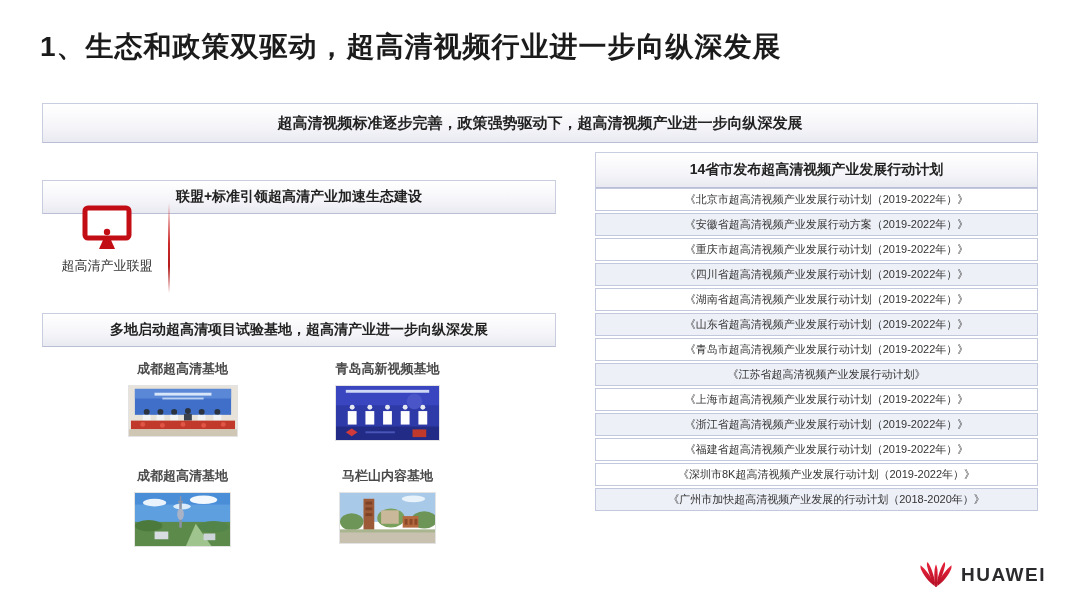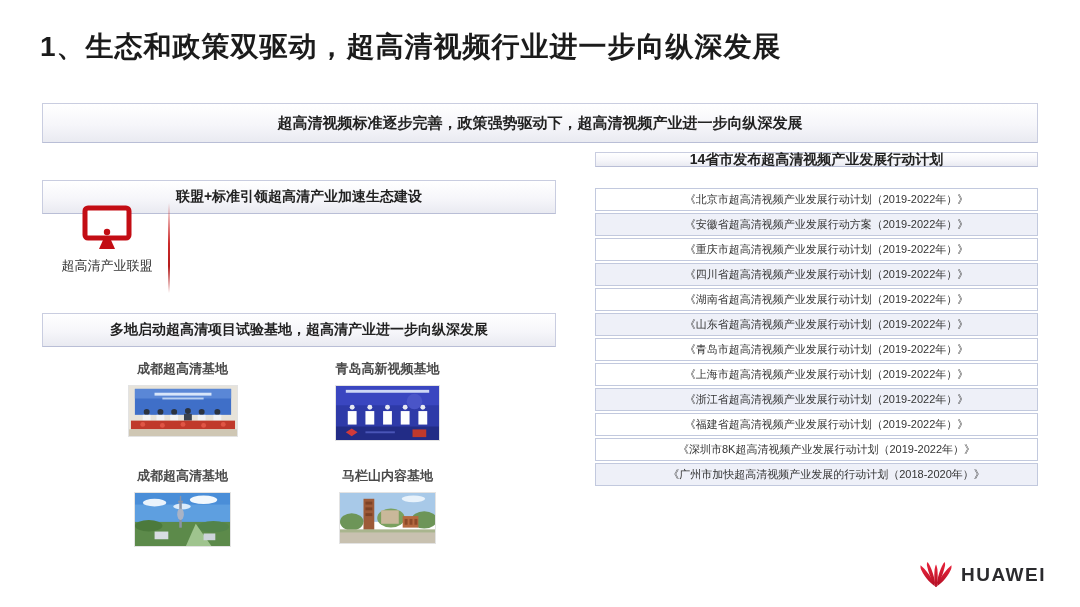--- a/index.html
+++ b/index.html
@@ -21,21 +21,21 @@
   .bar {
     background:linear-gradient(180deg,#ffffff 0%,#f6f6fa 55%,#e9eaf1 100%);
     border:1px solid #c9cde0;
     border-bottom-color:#b9bed6;
     display:flex; align-items:center; justify-content:center;
     font-weight:bold; color:#222222;
   }
   .banner { position:absolute; left:42px; top:103px; width:996px; height:40px; font-size:15px; }
   .left-header-1 { position:absolute; left:42px; top:140px; width:514px; height:34px; font-size:14px;margin-top:40px; }
   .left-header-2 { position:absolute; left:42px; top:313px; width:514px; height:34px; font-size:14px; }
-  .right-header  { position:absolute; left:595px; top:152px; width:443px; height:15px; font-size:14px; }
+  .right-header  { position:absolute; left:595px; top:152px; width:443px; height:36px; font-size:14px; }
 
   
   .alliance { position:absolute; left:48px; top:205px; width:118px; text-align:center; }
   .alliance svg { display:block; margin:0 auto 6px auto; }
   .alliance-label { font-size:13px; color:#333333; }
 
   .red-divider {
     position:absolute; left:168px; top:203px; width:2px; height:90px;
     background:linear-gradient(180deg,rgba(204,17,17,0) 0%,#cc2a2a 45%,#b51c1c 70%,rgba(204,17,17,0) 100%);
   }
@@ -208,20 +208,21 @@
   </div>
 
   <div class="plan-list">
     <div class="plan-row">《北京市超高清视频产业发展行动计划（2019-2022年）》</div>
     <div class="plan-row alt">《安徽省超高清视频产业发展行动方案（2019-2022年）》</div>
     <div class="plan-row">《重庆市超高清视频产业发展行动计划（2019-2022年）》</div>
     <div class="plan-row alt">《四川省超高清视频产业发展行动计划（2019-2022年）》</div>
     <div class="plan-row">《湖南省超高清视频产业发展行动计划（2019-2022年）》</div>
     <div class="plan-row alt">《山东省超高清视频产业发展行动计划（2019-2022年）》</div>
     <div class="plan-row">《青岛市超高清视频产业发展行动计划（2019-2022年）》</div>
+    <div class="plan-row alt">《江苏省超高清视频产业发展行动计划》</div>
     <div class="plan-row">《上海市超高清视频产业发展行动计划（2019-2022年）》</div>
     <div class="plan-row alt">《浙江省超高清视频产业发展行动计划（2019-2022年）》</div>
     <div class="plan-row">《福建省超高清视频产业发展行动计划（2019-2022年）》</div>
     <div class="plan-row">《深圳市8K超高清视频产业发展行动计划（2019-2022年）》</div>
     <div class="plan-row alt">《广州市加快超高清视频产业发展的行动计划（2018-2020年）》</div>
   </div>
 
   <div class="logo">
     <svg width="36" height="28" viewBox="0 0 100 80">
       <defs>

